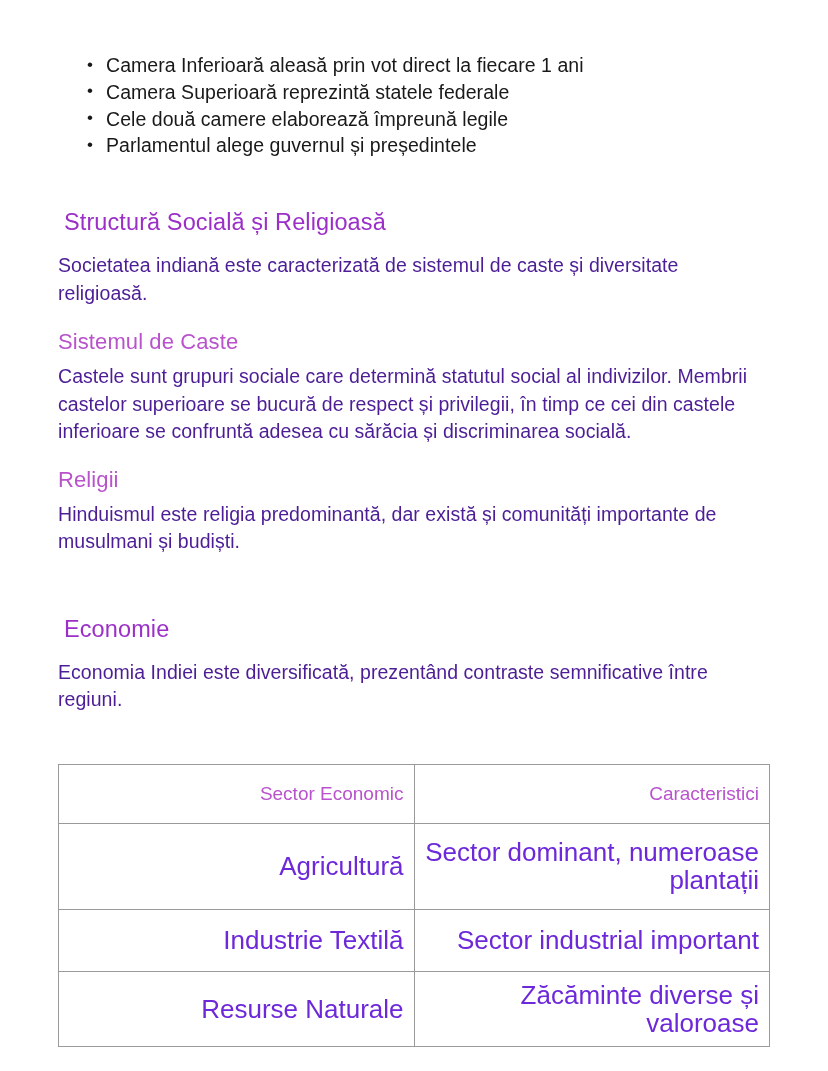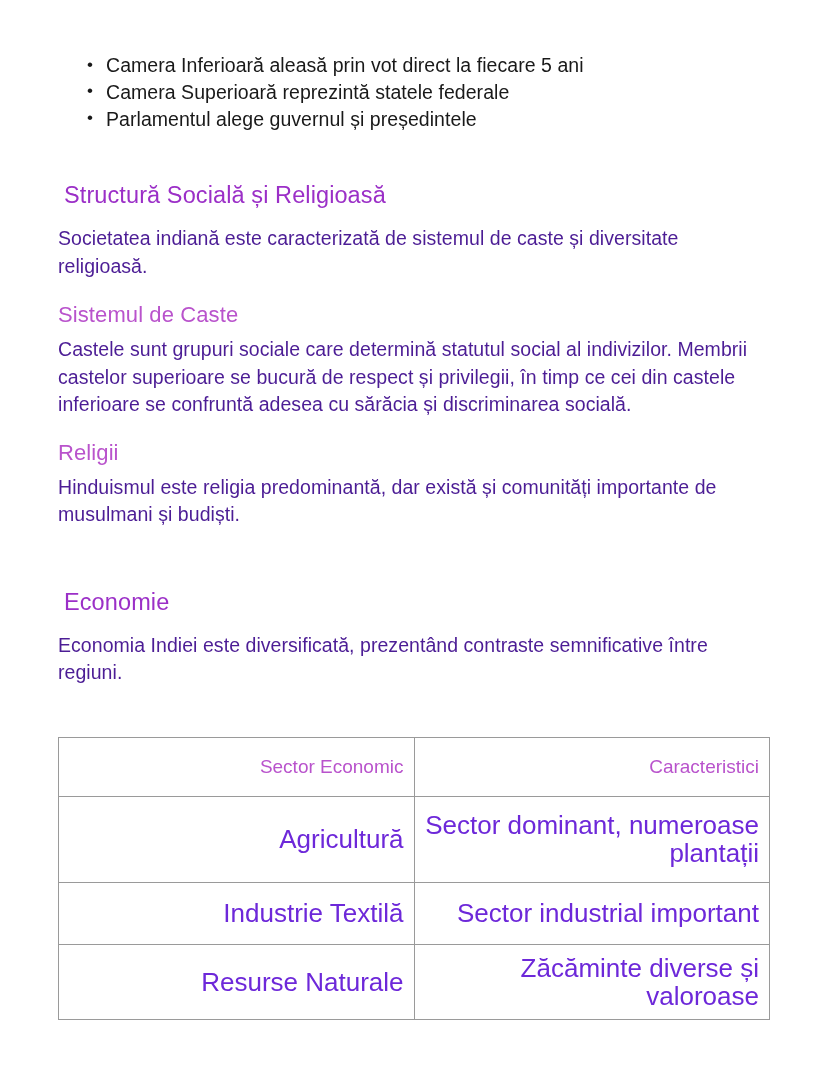--- a/index.html
+++ b/index.html
@@ -121,22 +121,23 @@
   tr.row-tall td { height: 67px; }
   tr.row-std  td { height: 43px; }
 </style>
 </head>
 <body>
 
 <div class="page">
   <div class="content">
 
     <ul class="bullets">
-      <li>Camera Inferioară aleasă prin vot direct la fiecare 5 ani</li>
+      <li>Camera Inferioară aleasă prin vot direct la fiecare 1 ani</li>
       <li>Camera Superioară reprezintă statele federale</li>
+      <li>Cele două camere elaborează împreună legile</li>
       <li>Parlamentul alege guvernul și președintele</li>
     </ul>
 
     <div class="gap-after-list"></div>
 
     <h2 class="section-title">Structură Socială și Religioasă</h2>
     <div class="gap-title-para"></div>
     <p class="para">Societatea indiană este caracterizată de sistemul de caste și diversitate religioasă.</p>
 
     <div class="gap-para-sub"></div>

